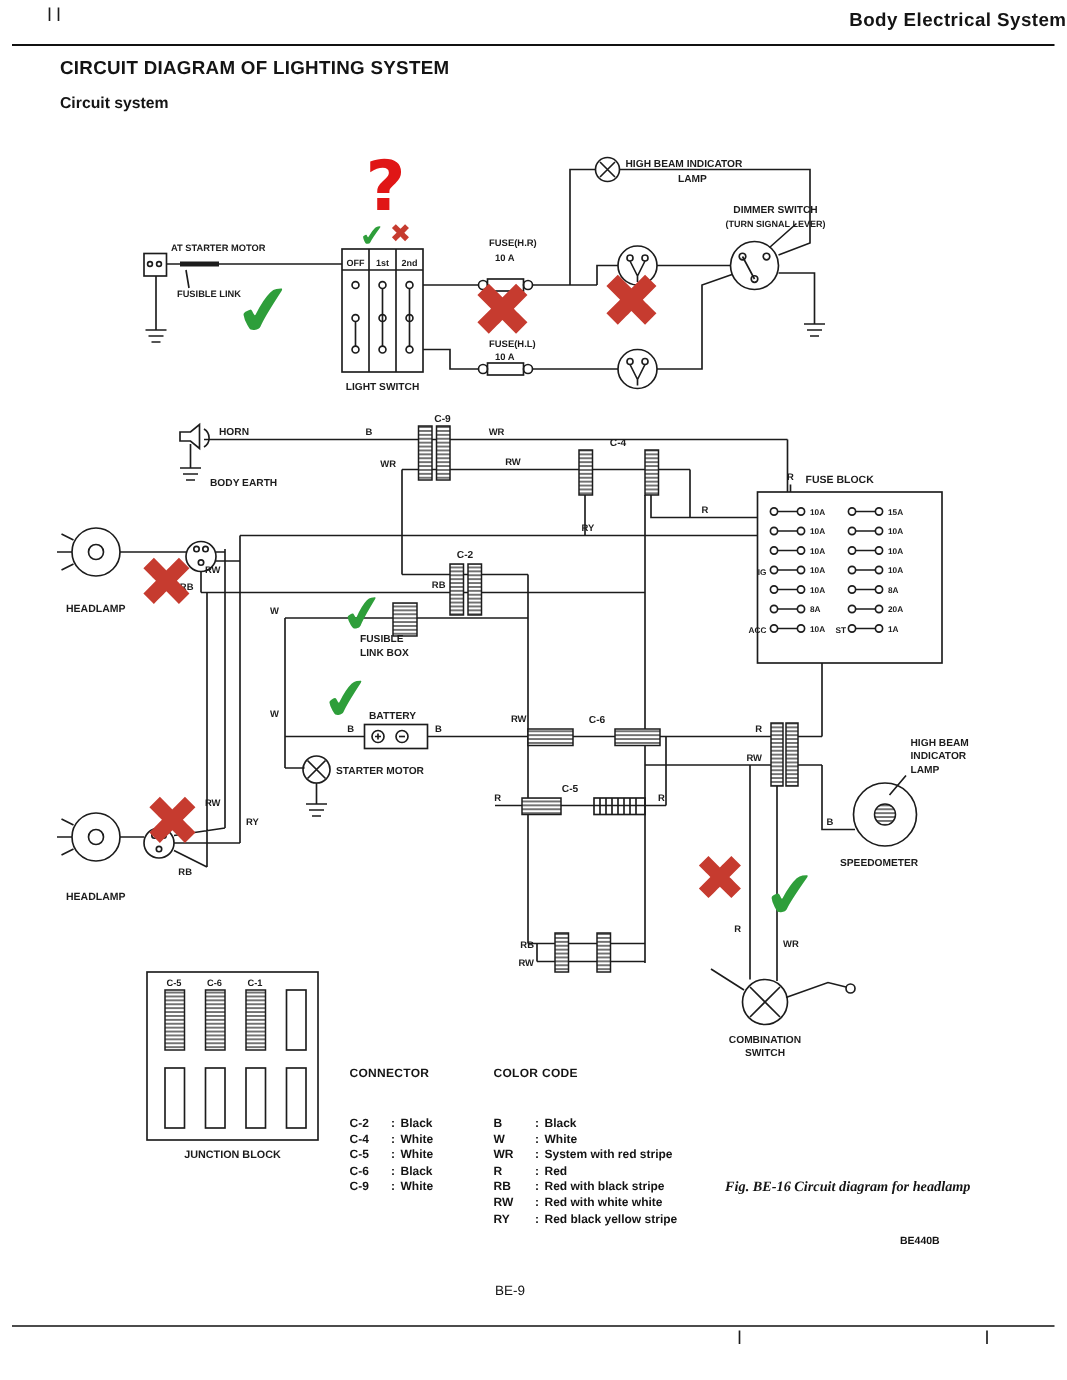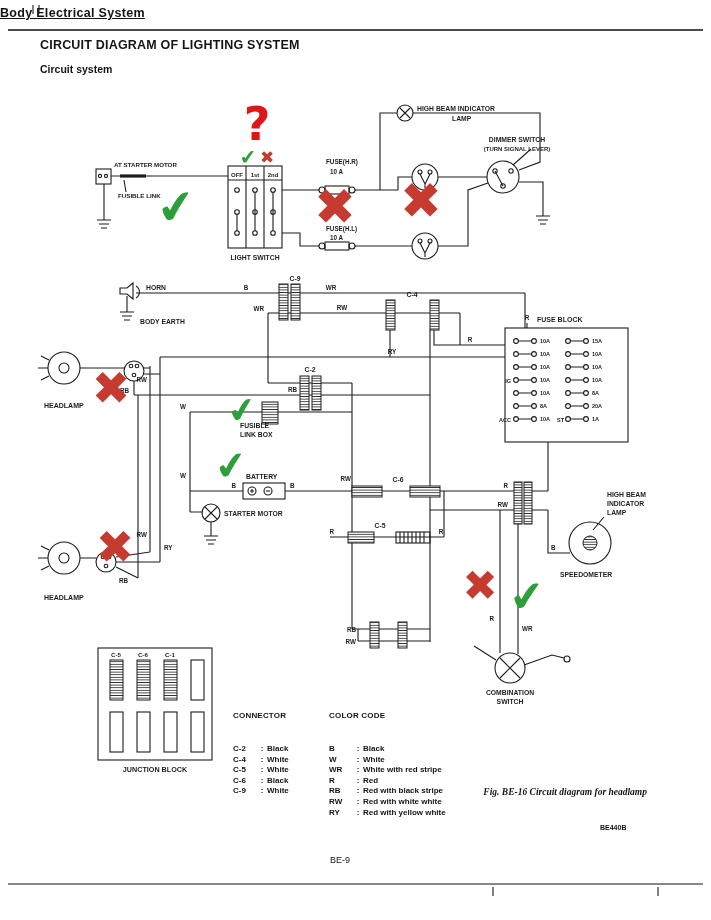--- a/index.html
+++ b/index.html
@@ -1,17 +1,17 @@
 <!DOCTYPE html>
 <html><head>
 <meta charset="utf-8">
 <style>
   html,body{margin:0;padding:0;background:#ffffff;}
   .page{position:relative;width:711px;height:920px;background:#fff;font-family:"Liberation Sans",sans-serif;color:#141414;overflow:hidden;}
-  .hdr{position:absolute;top:6px;left:0;width:100%;text-align:left;font-size:12.5px;font-weight:700;letter-spacing:.3px;text-decoration:underline;}
+  .hdr{position:absolute;top:6px;left:0;width:100%;text-align:right;font-size:12.5px;font-weight:700;letter-spacing:.3px;}
   .title{position:absolute;top:38px;left:40px;font-size:12.5px;font-weight:700;letter-spacing:.2px;}
   .subtitle{position:absolute;top:63px;left:40px;font-size:10.5px;font-weight:700;}
   svg{position:absolute;top:0;left:0;}
   svg text{font-family:"Liberation Sans",sans-serif;font-weight:700;fill:#1c1c1c;}
   .s55{font-size:5.5px}.s6{font-size:6px}.s62{font-size:6.2px}.s63{font-size:6.3px}.s68{font-size:6.8px}.s7{font-size:7px}.s72{font-size:7.2px}
   .mid{text-anchor:middle}.end{text-anchor:end}
   .wire{stroke:#1c1c1c;fill:none;stroke-width:1.1;}
   .thick{stroke:#1c1c1c;fill:none;stroke-width:3.2;}
   .shape{stroke:#1c1c1c;fill:none;stroke-width:1.1;}
   .hfill{fill:url(#h);stroke:#1c1c1c;stroke-width:1;}
@@ -370,41 +370,41 @@
           <span>Black</span>
         </div>
       <div class="lg-row">
           <span class="lg-code">W</span>
           <span class="lg-sep">:</span>
           <span>White</span>
         </div>
       <div class="lg-row">
           <span class="lg-code">WR</span>
           <span class="lg-sep">:</span>
-          <span>White with red stripe</span>
+          <span>System with red stripe</span>
         </div>
       <div class="lg-row">
           <span class="lg-code">R</span>
           <span class="lg-sep">:</span>
           <span>Red</span>
         </div>
       <div class="lg-row">
           <span class="lg-code">RB</span>
           <span class="lg-sep">:</span>
           <span>Red with black stripe</span>
         </div>
       <div class="lg-row">
           <span class="lg-code">RW</span>
           <span class="lg-sep">:</span>
           <span>Red with white white</span>
         </div>
       <div class="lg-row">
           <span class="lg-code">RY</span>
           <span class="lg-sep">:</span>
-          <span>Red with yellow white</span>
+          <span>Red black yellow stripe</span>
         </div>
     </div>
   </div>
 
   <div class="mark" style="left:257px;top:124px;font-size:46px;color:#e01616;transform:translate(-50%,-50%);">?</div>
   <div class="mark" style="left:248px;top:157px;font-size:20px;color:#2e9e3a;transform:translate(-50%,-50%) rotate(-5deg);">✔</div>
   <div class="mark" style="left:267px;top:157px;font-size:17px;color:#c63b2f;transform:translate(-50%,-50%);">✖</div>
   <div class="mark" style="left:176px;top:207px;font-size:46px;color:#2e9e3a;transform:translate(-50%,-50%) rotate(-8deg);">✔</div>
   <div class="mark" style="left:335px;top:207px;font-size:50px;color:#c63b2f;transform:translate(-50%,-50%);">✖</div>
   <div class="mark" style="left:421px;top:201px;font-size:50px;color:#c63b2f;transform:translate(-50%,-50%);">✖</div>

